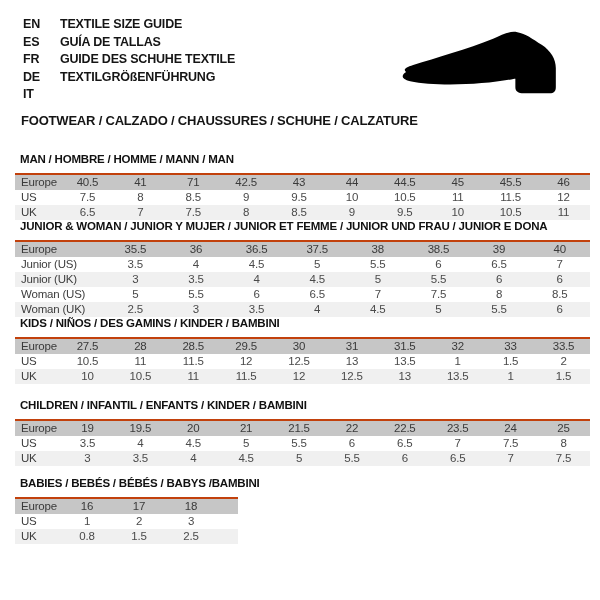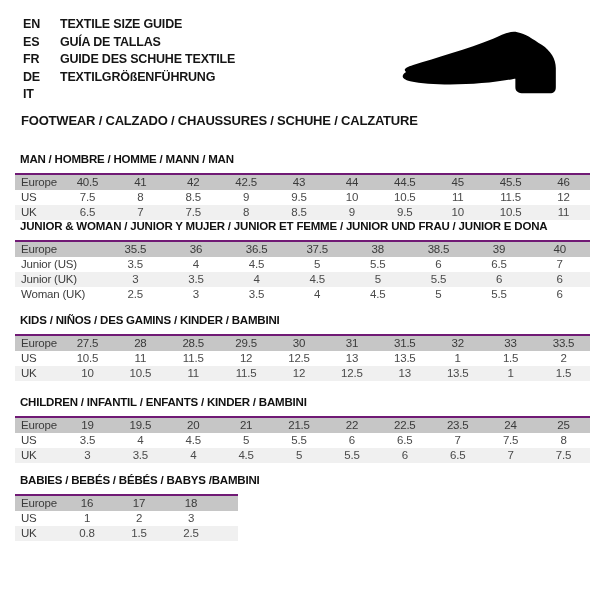--- a/index.html
+++ b/index.html
@@ -15,33 +15,33 @@
   
   .shoe{position:absolute;left:397px;top:29px;width:174px;height:68px}
   
   main{margin-left:15px}
   section h2{
     font-size:11.5px;font-weight:bold;letter-spacing:-0.2px;
     margin:0 0 7px 5px;line-height:13px;color:#111;
   }
   table{
     border-collapse:collapse;table-layout:fixed;
-    border-top:2px solid #701a75;
+    border-top:2px solid #c2410c;
     font-size:11.5px;color:#4a4a4a;letter-spacing:-0.2px;
   }
   td{height:15px;line-height:15px;text-align:center;padding:0;overflow:hidden;white-space:nowrap}
   td.lbl{text-align:left;padding-left:6px;color:#3d3d3d}
   tr:nth-child(odd){background:#f0f0f0}
   tr:first-child{background:#c6c6c6}
   tr:first-child td{color:#3a3a3a}
   .w-full{width:575px}
   .w-babies{width:223px}
   #sec-man{margin-top:25px}
   #sec-junior{}
-  #sec-kids{margin-top:12px}
+  #sec-kids{margin-top:0}
   #sec-children{margin-top:15px}
   #sec-babies{margin-top:11px}
 </style>
 </head>
 <body>
 
 <header>
   <div class="langs">
     <div class="lang-row">
       <span class="code">EN</span>
@@ -97,21 +97,21 @@
           <col>
           <col>
           <col>
           <col>
         </colgroup>
       <tbody>
           <tr>
             <td class="lbl">Europe</td>
             <td>40.5</td>
             <td>41</td>
-            <td>42</td>
+            <td>71</td>
             <td>42.5</td>
             <td>43</td>
             <td>44</td>
             <td>44.5</td>
             <td>45</td>
             <td>45.5</td>
             <td>46</td>
           </tr>
           <tr>
             <td class="lbl">US</td>
@@ -183,20 +183,31 @@
           <tr>
             <td class="lbl">Junior (UK)</td>
             <td>3</td>
             <td>3.5</td>
             <td>4</td>
             <td>4.5</td>
             <td>5</td>
             <td>5.5</td>
             <td>6</td>
             <td>6</td>
+          </tr>
+          <tr>
+            <td class="lbl">Woman (US)</td>
+            <td>5</td>
+            <td>5.5</td>
+            <td>6</td>
+            <td>6.5</td>
+            <td>7</td>
+            <td>7.5</td>
+            <td>8</td>
+            <td>8.5</td>
           </tr>
           <tr>
             <td class="lbl">Woman (UK)</td>
             <td>2.5</td>
             <td>3</td>
             <td>3.5</td>
             <td>4</td>
             <td>4.5</td>
             <td>5</td>
             <td>5.5</td>

